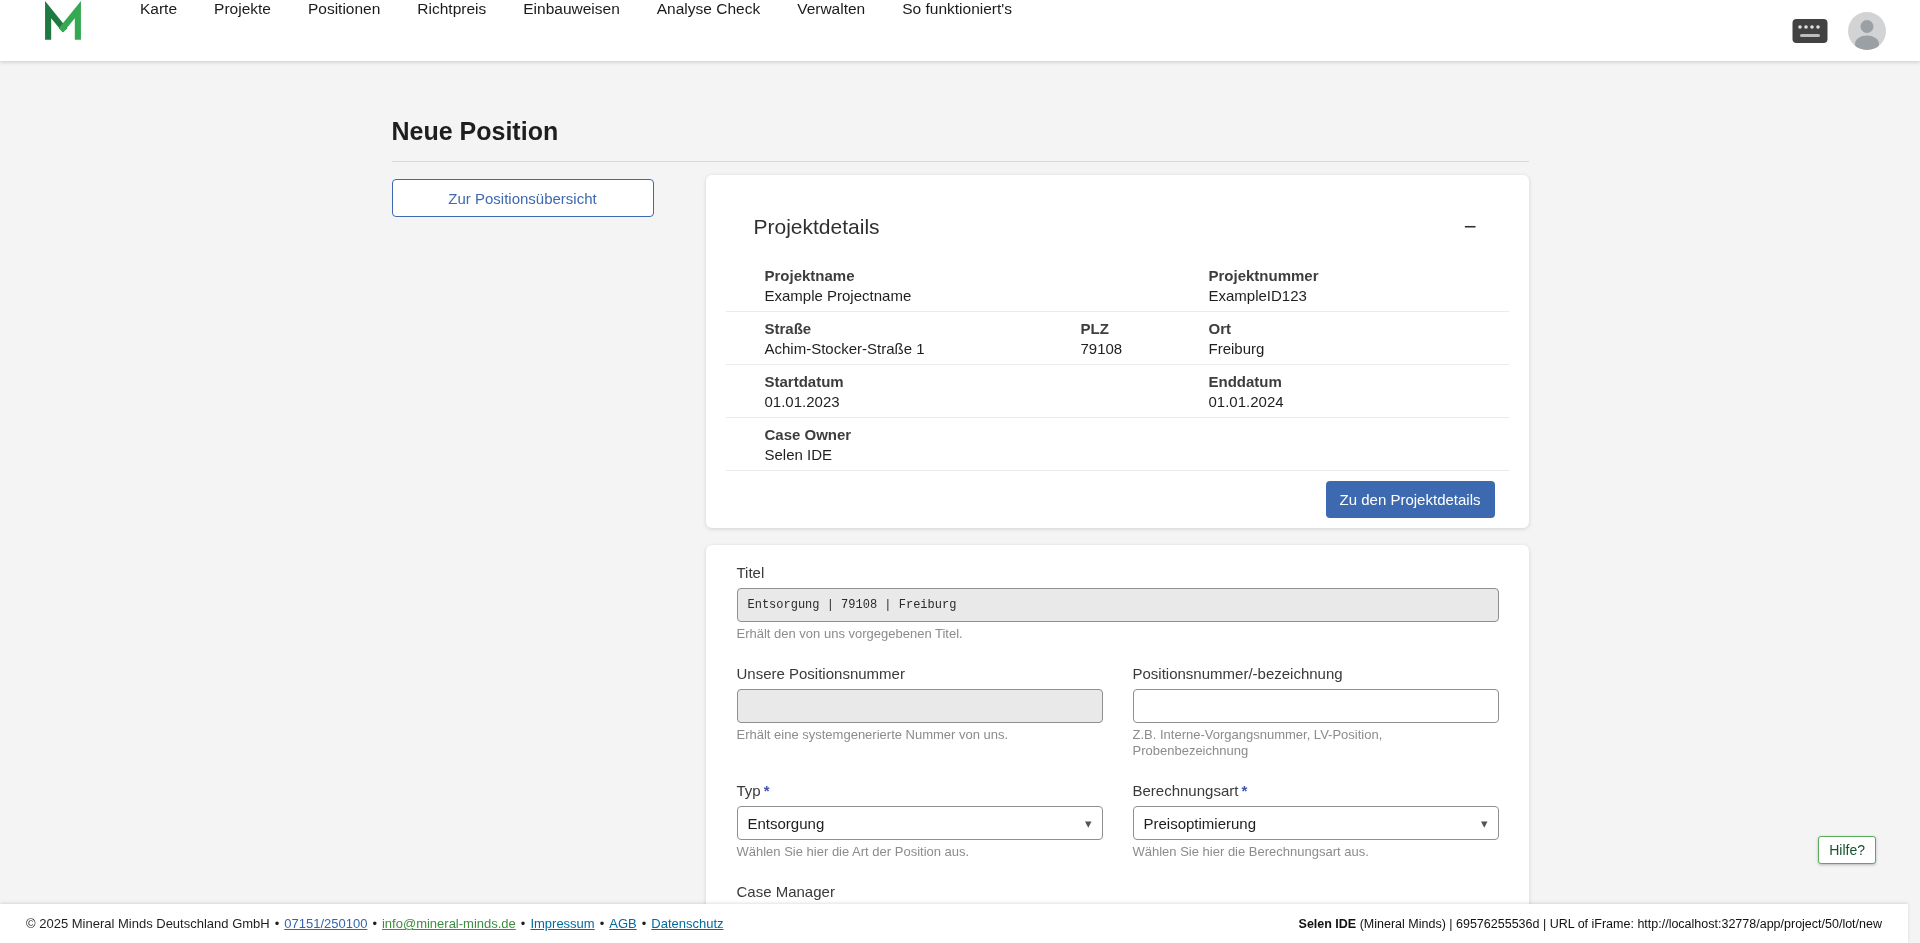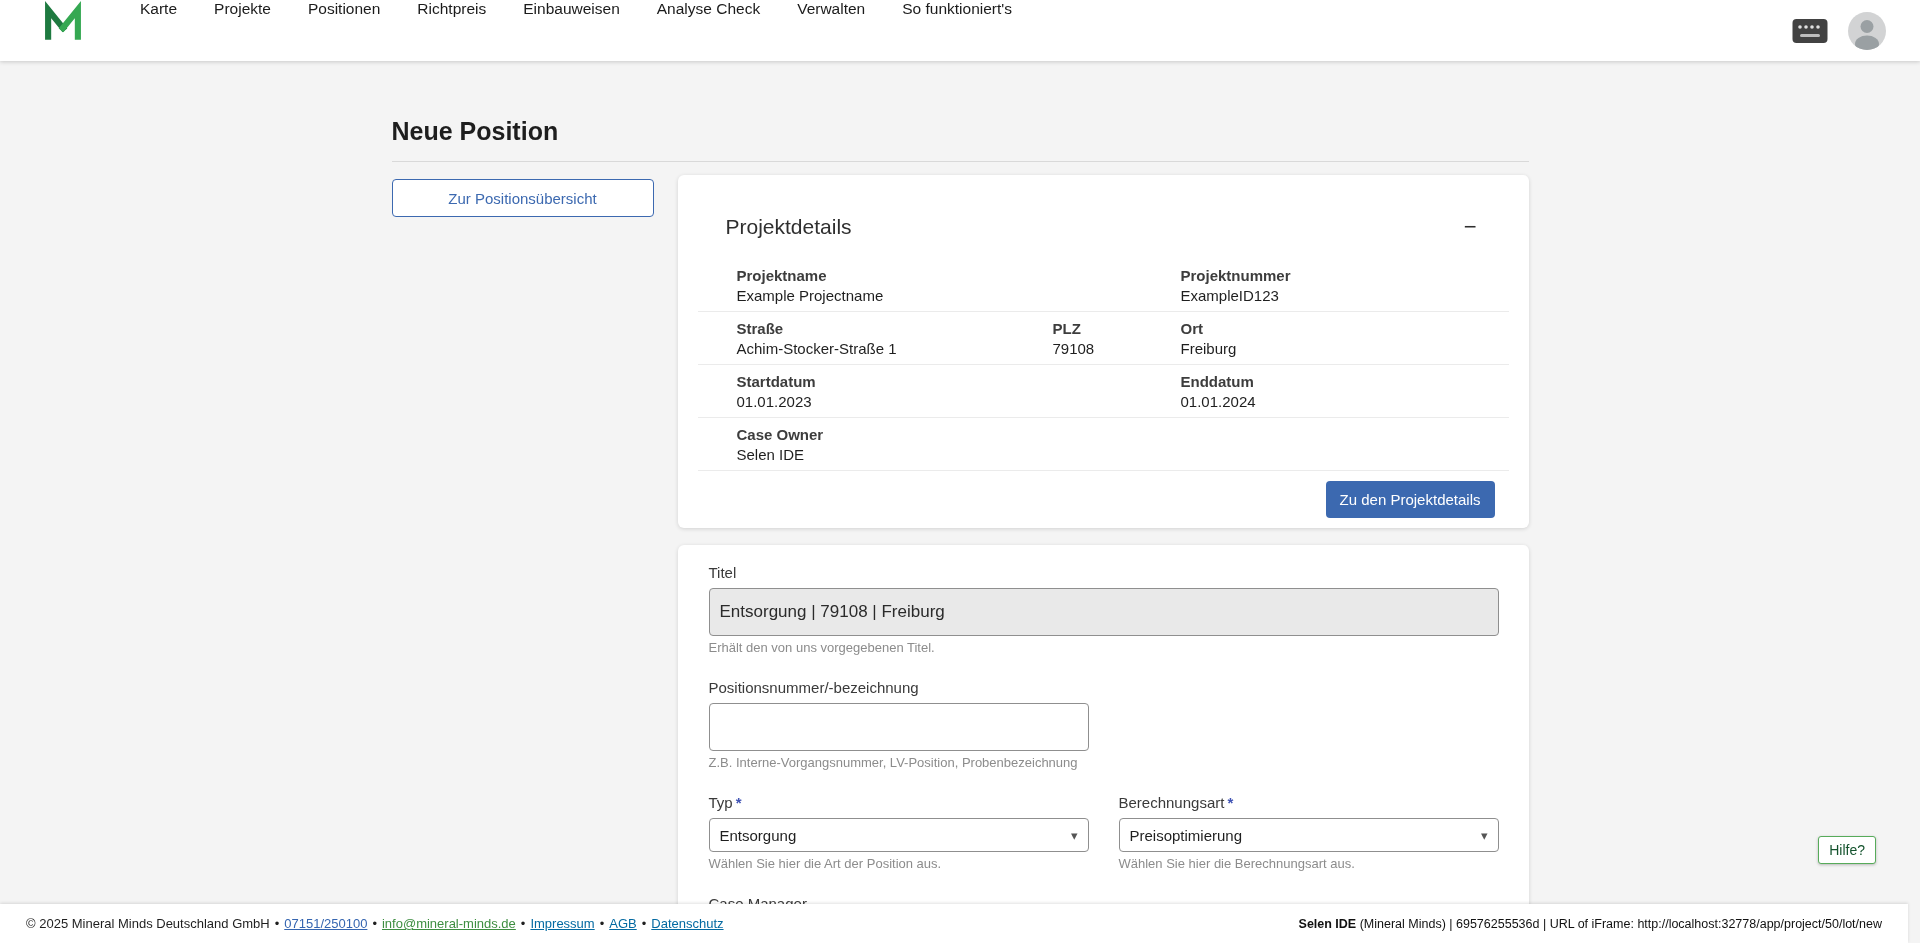--- a/index.html
+++ b/index.html
@@ -31,21 +31,21 @@
   .avatar {
     width: 38px; height: 38px; border-radius: 50%;
     background: #d2d3d4; overflow: hidden; cursor: pointer; position: relative;
   }
 
   
   .main { width: 1137px; margin: 0 auto; }
   .page-title { margin: 56px 0 0; font-size: 25px; font-weight: 700; color: #1e1e1e; }
   .title-divider { height: 1px; background: #d9d9d9; margin-top: 15px; }
   .content-row { display: flex; margin-top: 13px; align-items: flex-start; }
-  .left-col { width: 286px; }
+  .left-col { width: 286px; margin-right: 28px; }
   .right-col { flex: 1; min-width: 0; }
 
   .btn-outline {
     width: 262px; height: 38px; margin-top: 4px;
     background: #fff; border: 1px solid #3c69b0; border-radius: 4px;
     color: #3c69b0; font-size: 15px; font-family: inherit; cursor: pointer;
   }
 
   .card {
     background: #fff; border-radius: 6px;
@@ -73,23 +73,23 @@
   .btn-primary {
     background: #3c69b0; color: #fff; border: none; border-radius: 4px;
     font-size: 15px; font-family: inherit; padding: 10px 14px; cursor: pointer;
   }
 
   
   .card-form { margin-top: 17px; padding: 18px 30px 40px 31px; }
   .group-label { font-size: 15px; font-weight: 500; color: #3a3a3a; line-height: 19px; }
   .req { color: #4053b4; margin-left: 3px; font-weight: 700; }
   .text-input {
-    display: block; width: 100%; height: 48px; margin-top: 6px;
+    display: block; width: 100%; height: 34px; margin-top: 6px;
     border: 1px solid #8f8f8f; border-radius: 4px; background: #fff;
-    padding: 0 10px; font-size: 17px; color: #1f1f1f; font-family: Liberation Sans, sans-serif;
+    padding: 0 10px; font-size: 12px; color: #1f1f1f; font-family: Liberation Mono, monospace;
   }
   .text-input:disabled { background: #e9e9e9; color: #2b2b2b; }
   .hint { font-size: 13px; color: #8c8c8c; margin-top: 4px; line-height: 16px; }
   .form-grid { display: grid; grid-template-columns: 1fr 1fr; column-gap: 30px; margin-top: 22px; }
   .select-box {
     height: 34px; margin-top: 6px;
     border: 1px solid #8f8f8f; border-radius: 4px; background: #fff;
     display: flex; align-items: center; justify-content: space-between;
     padding: 0 10px; font-size: 15px; cursor: pointer;
   }
@@ -226,20 +226,25 @@
       <section class="card card-form">
 
         <div>
           <div class="group-label">Titel</div>
           <input class="text-input" type="text" disabled="" value="Entsorgung | 79108 | Freiburg" style="">
           <div class="hint">Erhält den von uns vorgegebenen Titel.</div>
         </div>
 
         <div class="form-grid">
           <div>
+            <div class="group-label">Unsere Positionsnummer</div>
+            <input class="text-input" type="text" disabled="" style="">
+            <div class="hint">Erhält eine systemgenerierte Nummer von uns.</div>
+          </div>
+          <div>
             <div class="group-label">Positionsnummer/-bezeichnung</div>
             <input class="text-input" type="text" style="">
             <div class="hint">Z.B. Interne-Vorgangsnummer, LV-Position, Probenbezeichnung</div>
           </div>
         </div>
 
         <div class="form-grid">
           <div>
             <div class="group-label"><span>Typ</span><span class="req">*</span></div>
             <div class="select-box">

